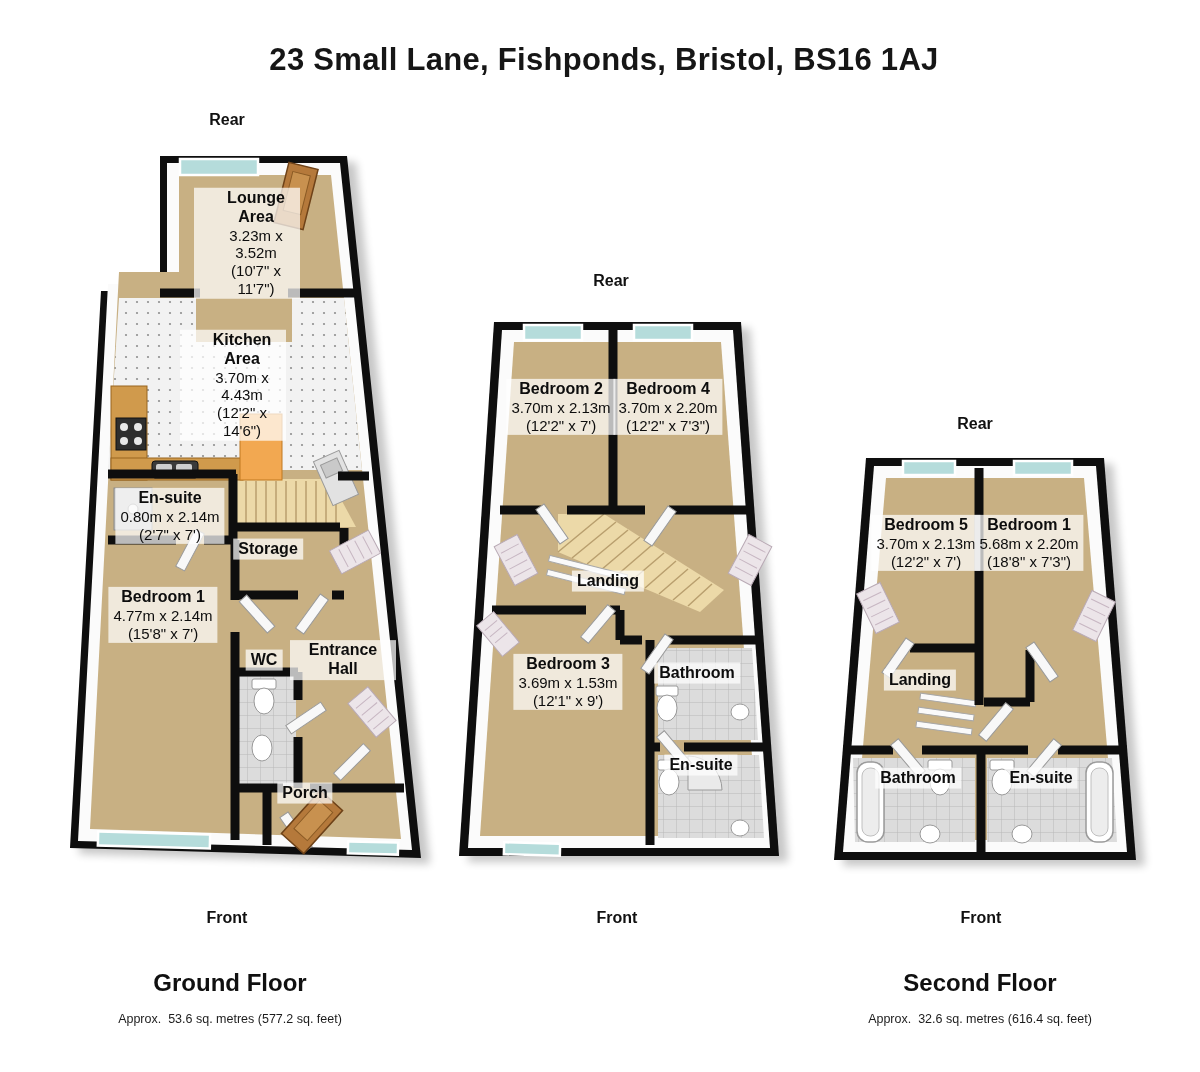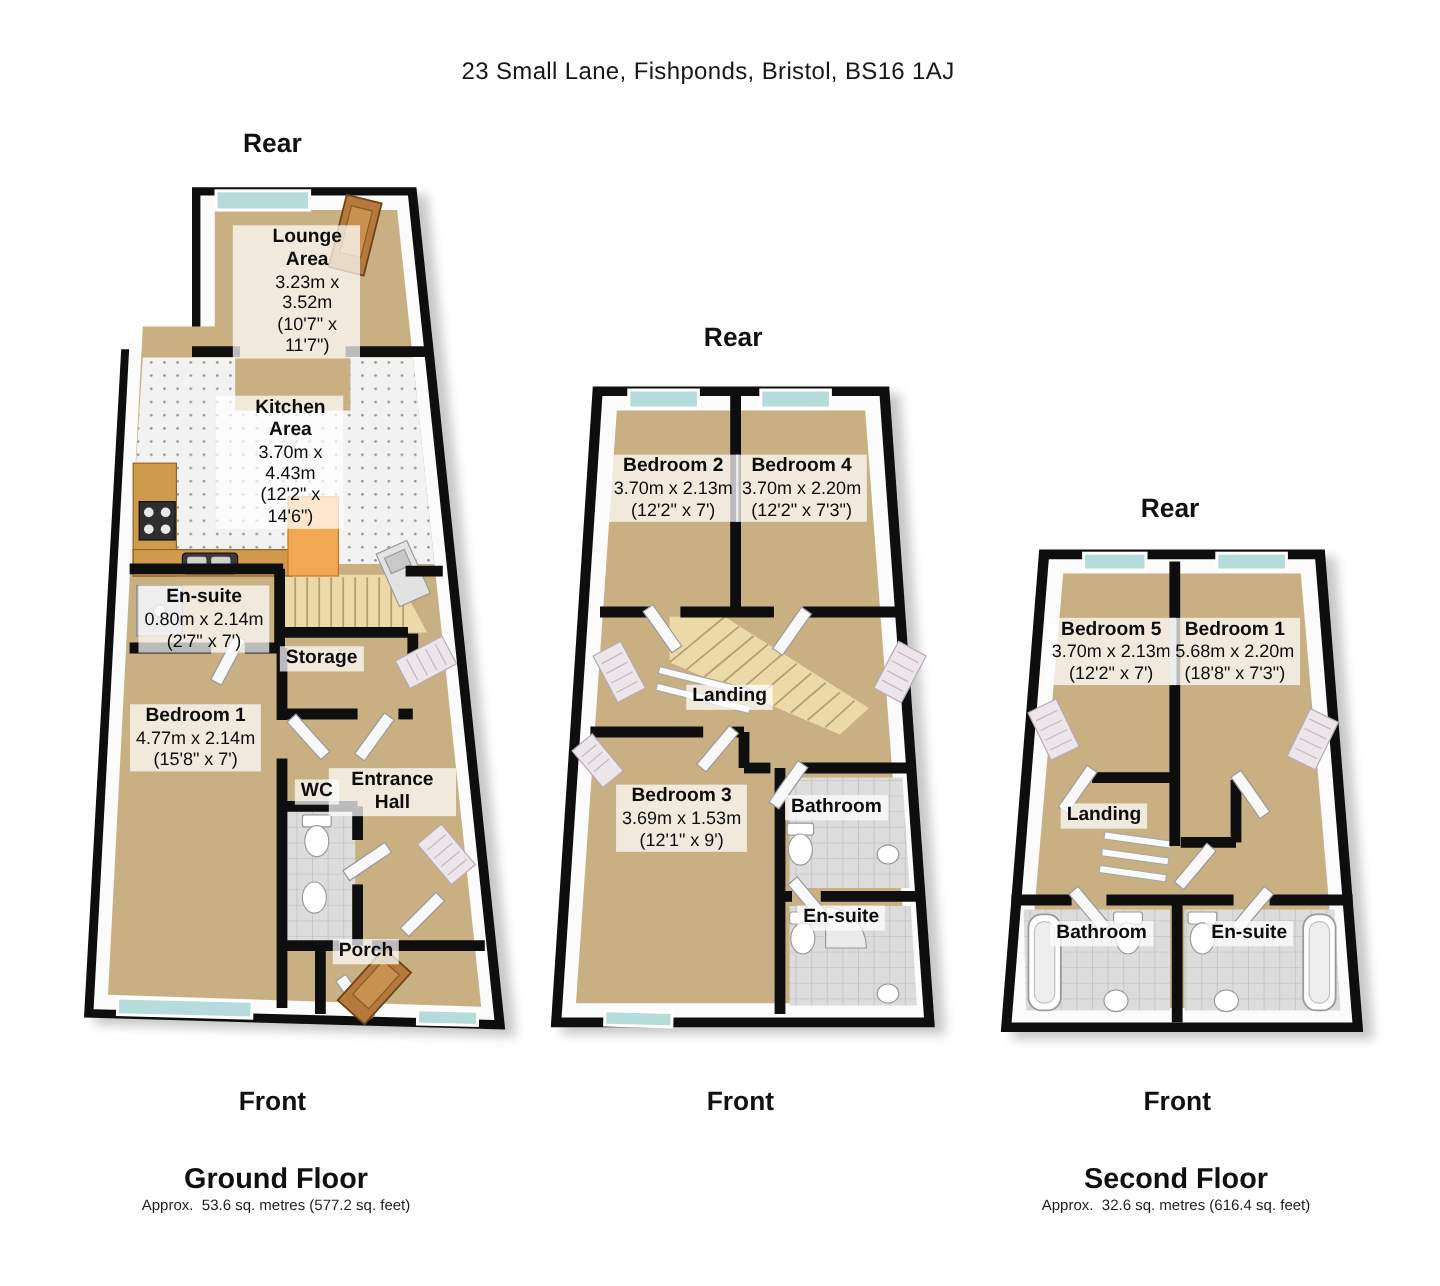--- a/index.html
+++ b/index.html
@@ -1,31 +1,31 @@
 <!DOCTYPE html>
 <html><head>
 <meta charset="utf-8">
 <style>
   html,body{margin:0;padding:0;background:#fff;}
   .canvas{position:relative;width:1200px;height:1072px;background:#ffffff;
           font-family:"Liberation Sans",sans-serif;overflow:hidden;}
   .plan-svg{position:absolute;left:0;top:0;}
-  .title{position:absolute;left:590px;top:60px;transform:translate(-50%,-50%);
-         font-size:20px;font-weight:normal;color:#161616;white-space:nowrap;letter-spacing:.3px;}
-  .dir{position:absolute;transform:translate(-50%,-50%);font-size:22px;font-weight:bold;color:#111;}
+  .title{position:absolute;left:604px;top:60px;transform:translate(-50%,-50%);
+         font-size:31px;font-weight:bold;color:#161616;white-space:nowrap;letter-spacing:.3px;}
+  .dir{position:absolute;transform:translate(-50%,-50%);font-size:16px;font-weight:bold;color:#111;}
   .room-label{position:absolute;transform:translate(-50%,-50%);text-align:center;
               background:rgba(255,255,255,.72);padding:1px 5px;line-height:1.18;color:#0d0d0d;
               white-space:nowrap;}
   .room-label .rn{font-size:16px;font-weight:bold;}
   .room-label .rd{font-size:15px;}
   .room-label.wrap{white-space:normal;width:78px;padding-left:23px;}
-  .room-label.wrap2{white-space:normal;width:96px;}
+  .room-label.wrap2{white-space:normal;width:96px;margin-left:16px;}
   .fl-caption{position:absolute;transform:translate(-50%,0);text-align:center;}
   .fl-name{font-size:24px;font-weight:bold;color:#101010;line-height:1.1;}
-  .fl-area{font-size:12.5px;color:#1c1c1c;white-space:pre;margin-top:1px;}
+  .fl-area{font-size:12.5px;color:#1c1c1c;white-space:pre;margin-top:16px;}
 </style>
 </head>
 <body>
 
 <div class="canvas">
 
 <svg class="plan-svg" width="1200" height="1072" viewBox="0 0 1200 1072">
   <defs>
     <filter id="blur" x="-20%" y="-20%" width="140%" height="140%">
           <feGaussianBlur stdDeviation="4.5"></feGaussianBlur>

